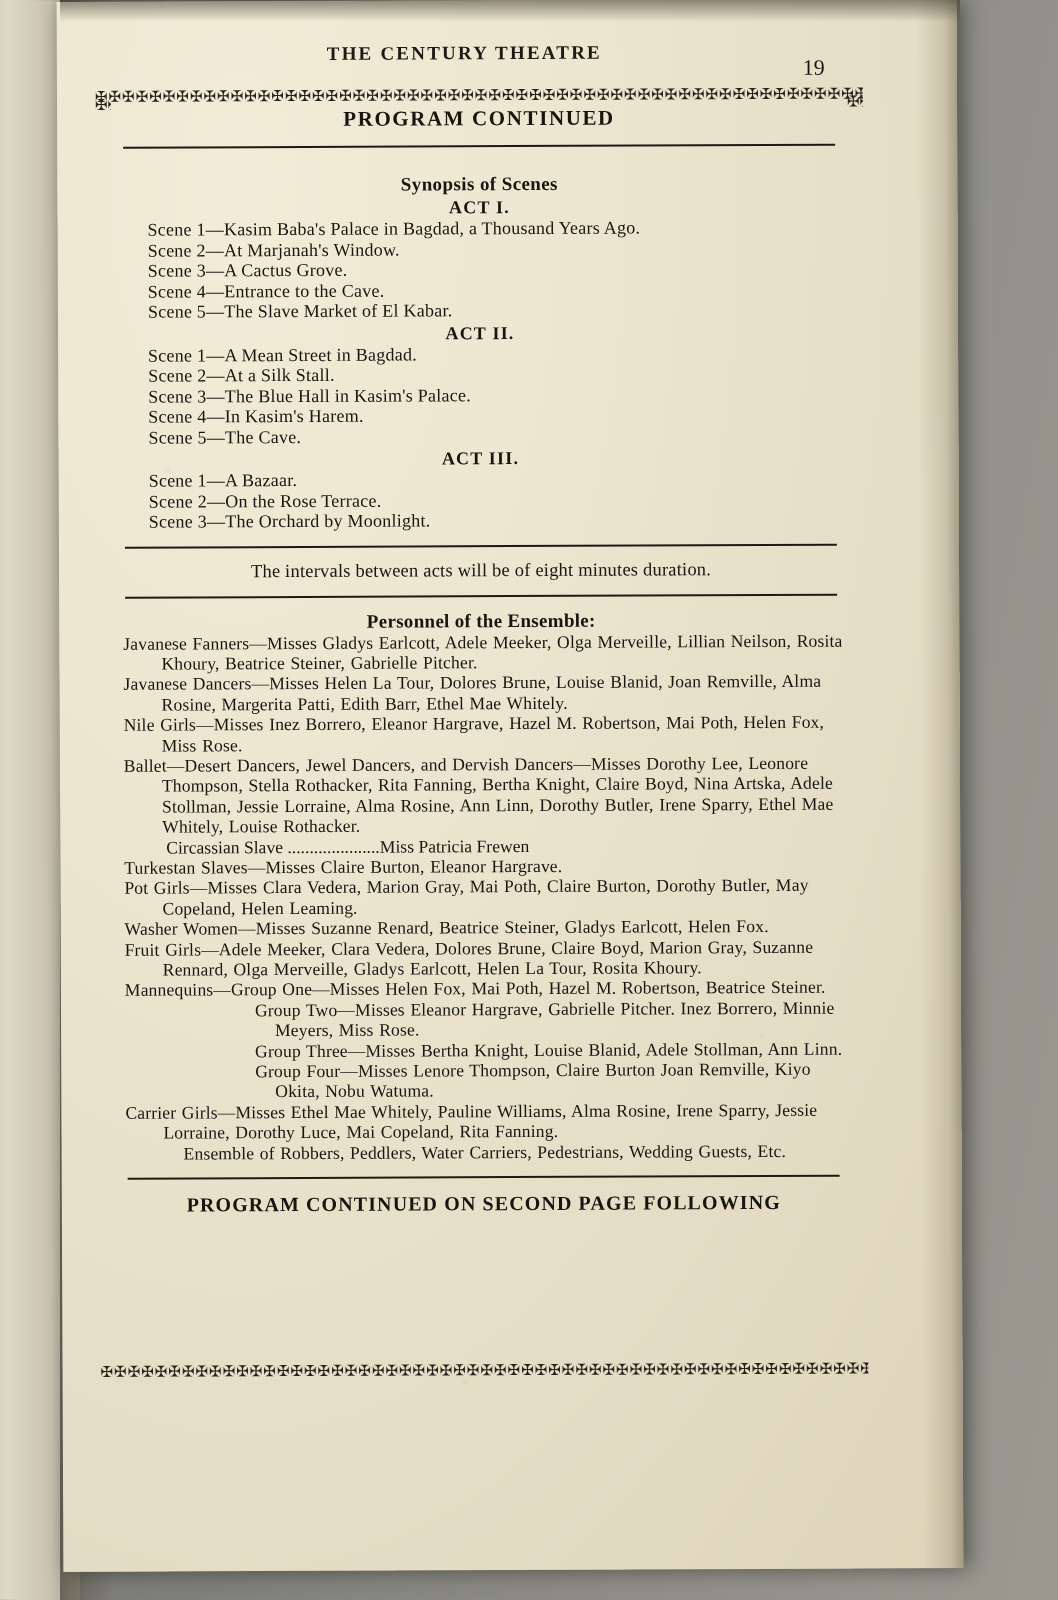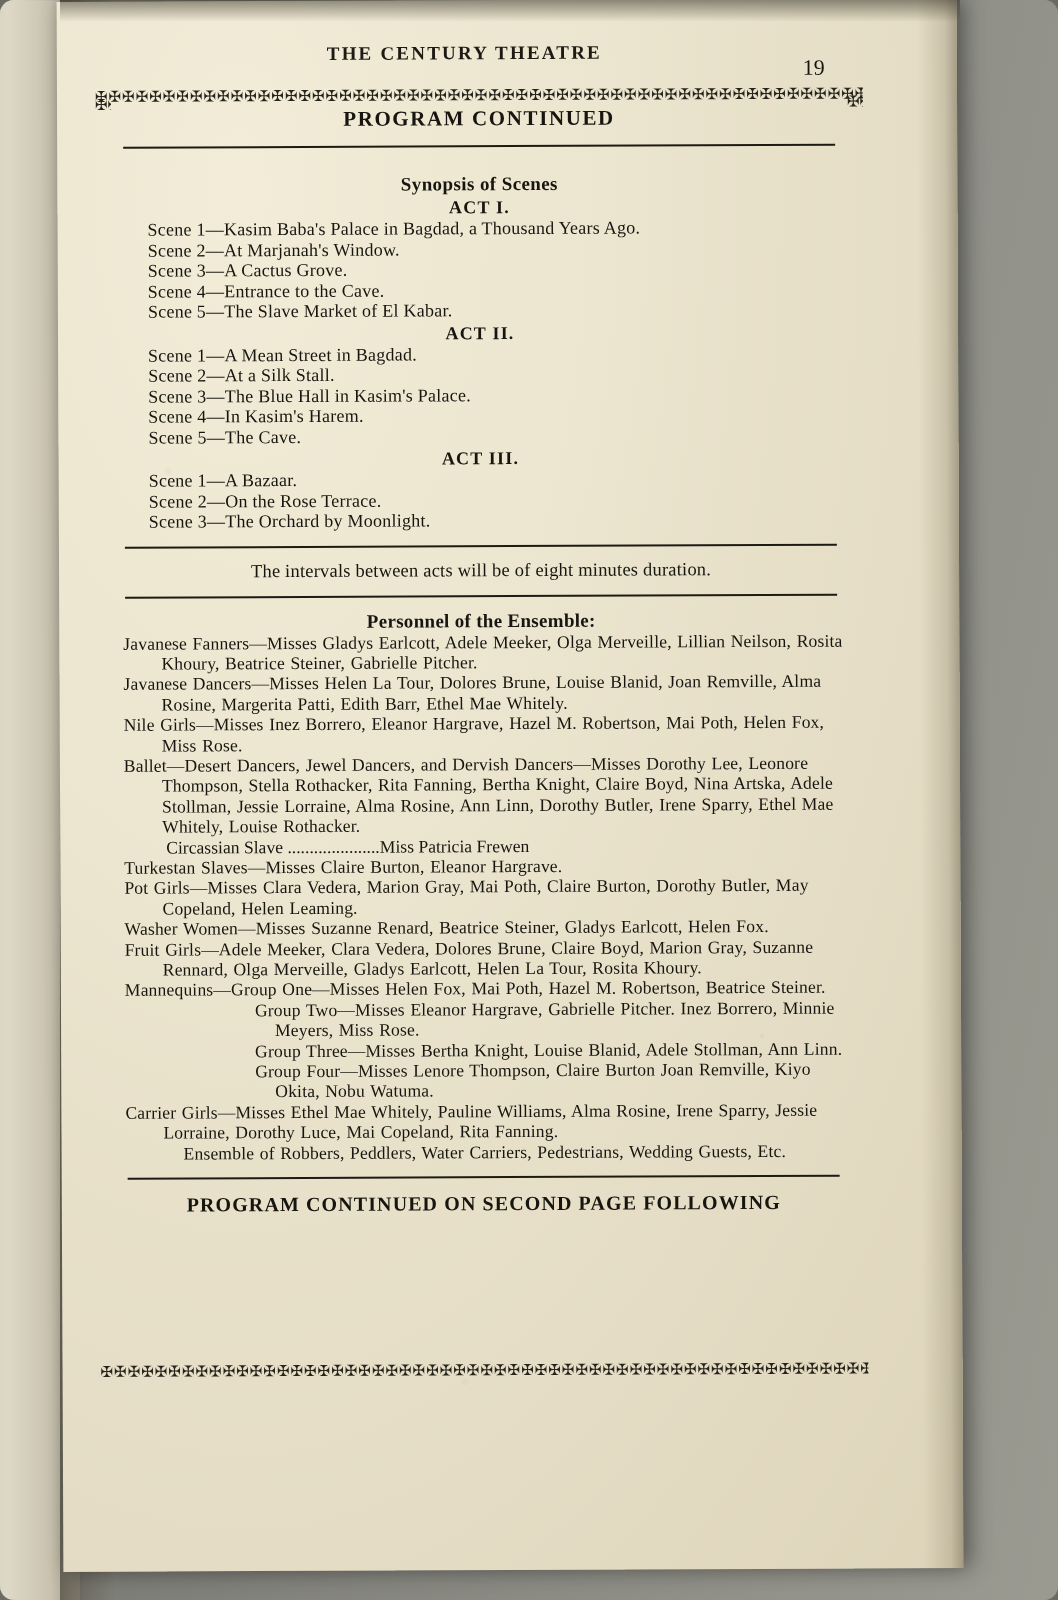--- a/index.html
+++ b/index.html
@@ -7,21 +7,20 @@
     padding: 0;
     background: #6b6b63;
   }
   #page {
     position: relative;
     width: 1058px;
     height: 1600px;
     overflow: hidden;
     background: #8a8a80;
     font-family: "Liberation Serif", serif;
-    border-radius: 14px;
   }
   
   .backdrop {
     position: absolute;
     inset: 0;
     background:
       linear-gradient(100deg, #b9b6ab 0%, #a8a79c 8%, #90908a 18%, #7e7e78 30%, #8b8b84 60%, #9a9a91 100%);
   }
   
   .left-page {

